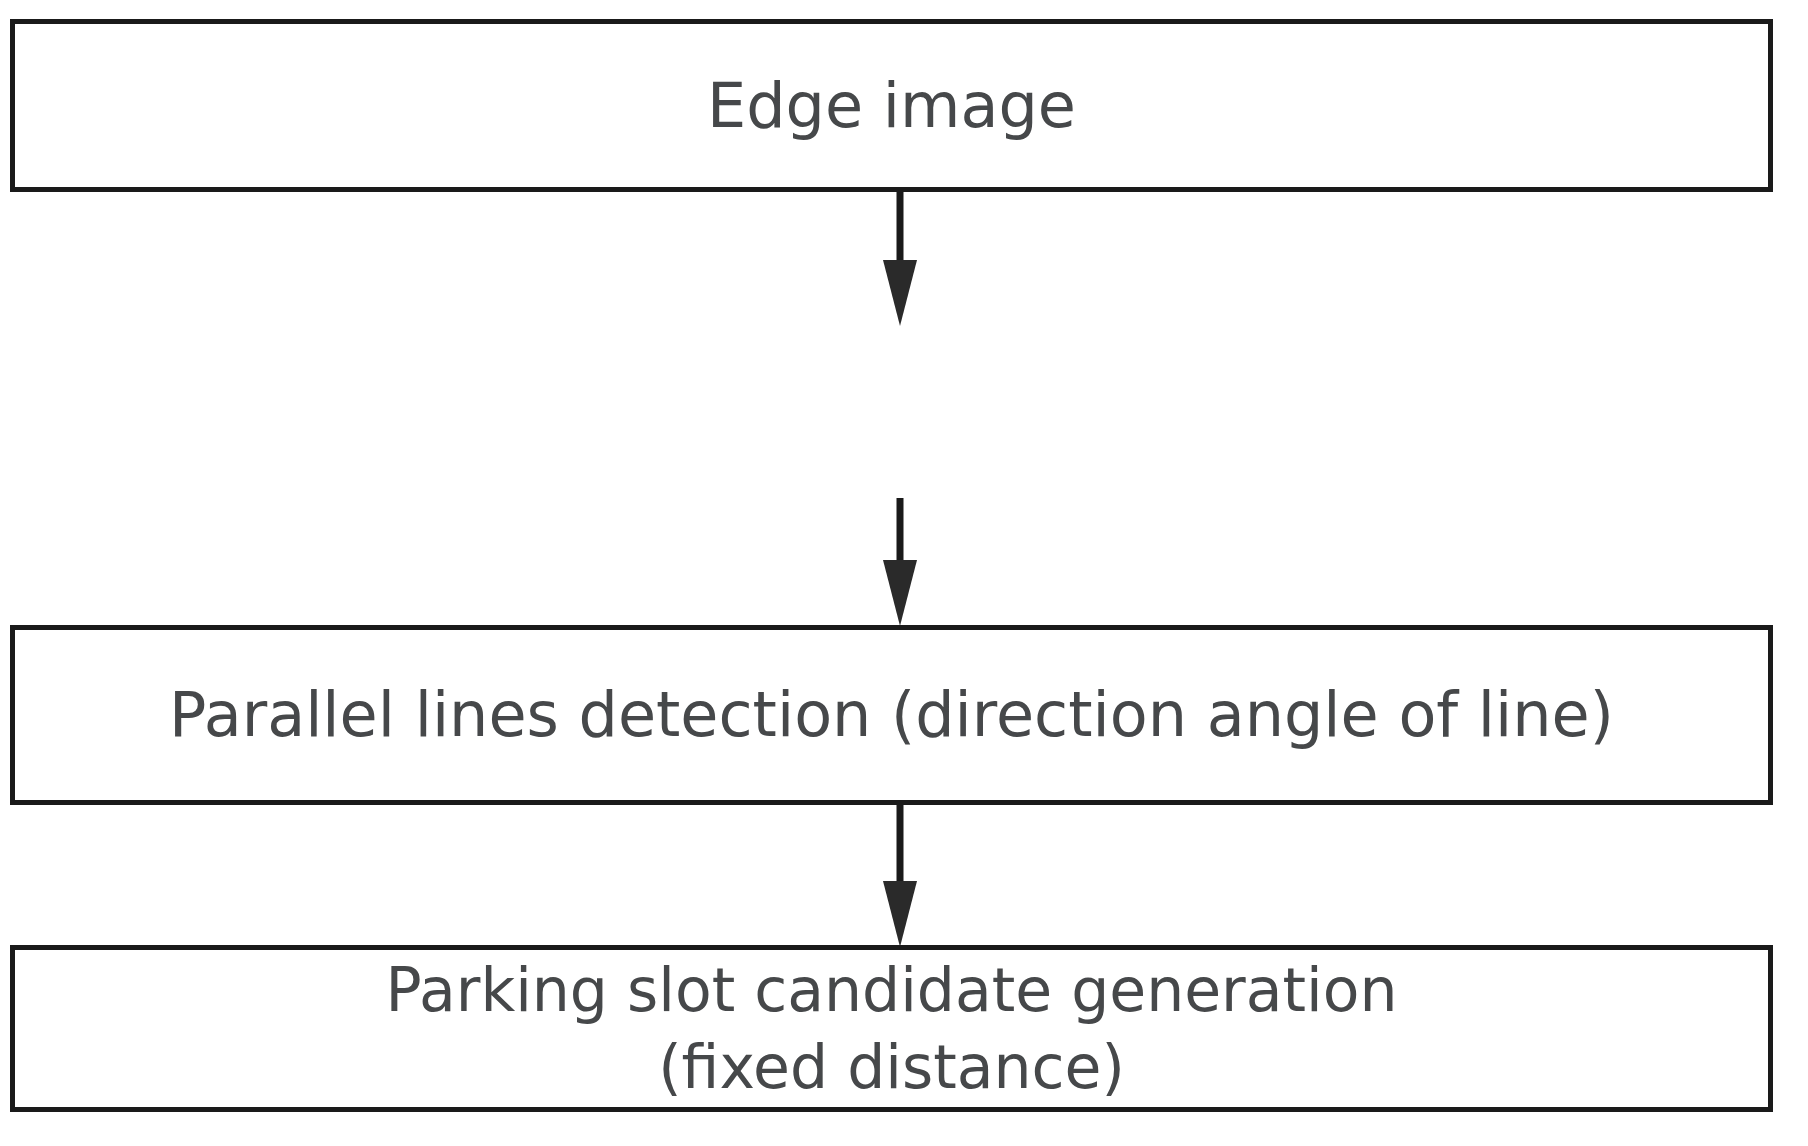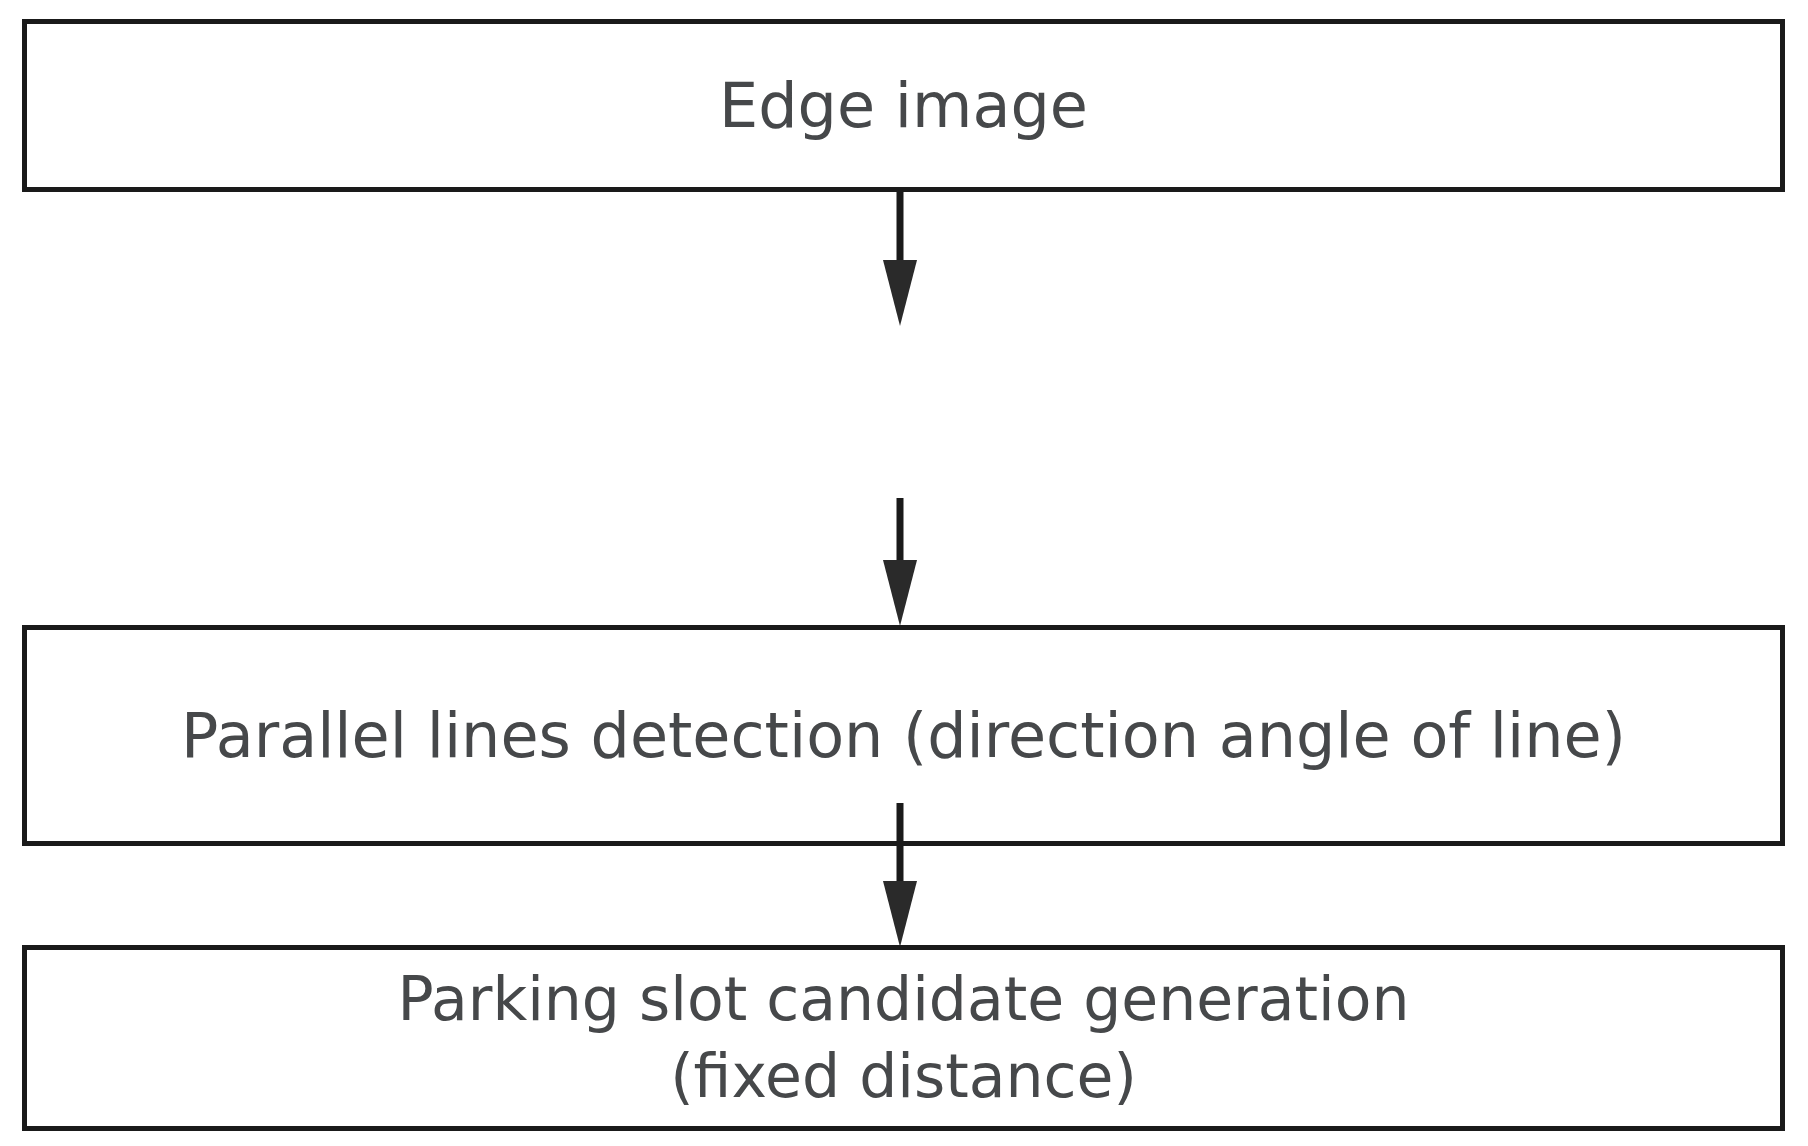--- a/index.html
+++ b/index.html
@@ -17,21 +17,21 @@
   #diagram {
     position: relative;
     width: 1808px;
     height: 1146px;
     background: #ffffff;
   }
 
   
   .node {
     position: absolute;
-    left: 22px;
+    left: 10px;
     width: 1763px;
     box-sizing: border-box;
     background: #ffffff;
     border: 5px solid #1a1a1a;
     display: flex;
     align-items: center;
     justify-content: center;
     text-align: center;
   }
   .node-label {
@@ -42,22 +42,22 @@
     font-size: 62px;
     line-height: 1.12;
     letter-spacing: 0px;
     white-space: pre-line;
     padding: 0 16px;
     box-sizing: border-box;
   }
 
   #node-1 { top: 19px;  height: 173px; }
   #node-2 { top: 326px; height: 174px; }
-  #node-3 { top: 625px; height: 221px; }
-  #node-4 { top: 945px; height: 186px; }
+  #node-3 { top: 625px; height: 180px; }
+  #node-4 { top: 945px; height: 167px; }
 
   #node-4 .node-label { font-size: 60px; line-height: 1.28; }
 
   
   .arrow {
     position: absolute;
     left: 900px;
     transform: translateX(-50%);
     width: 40px;
   }

